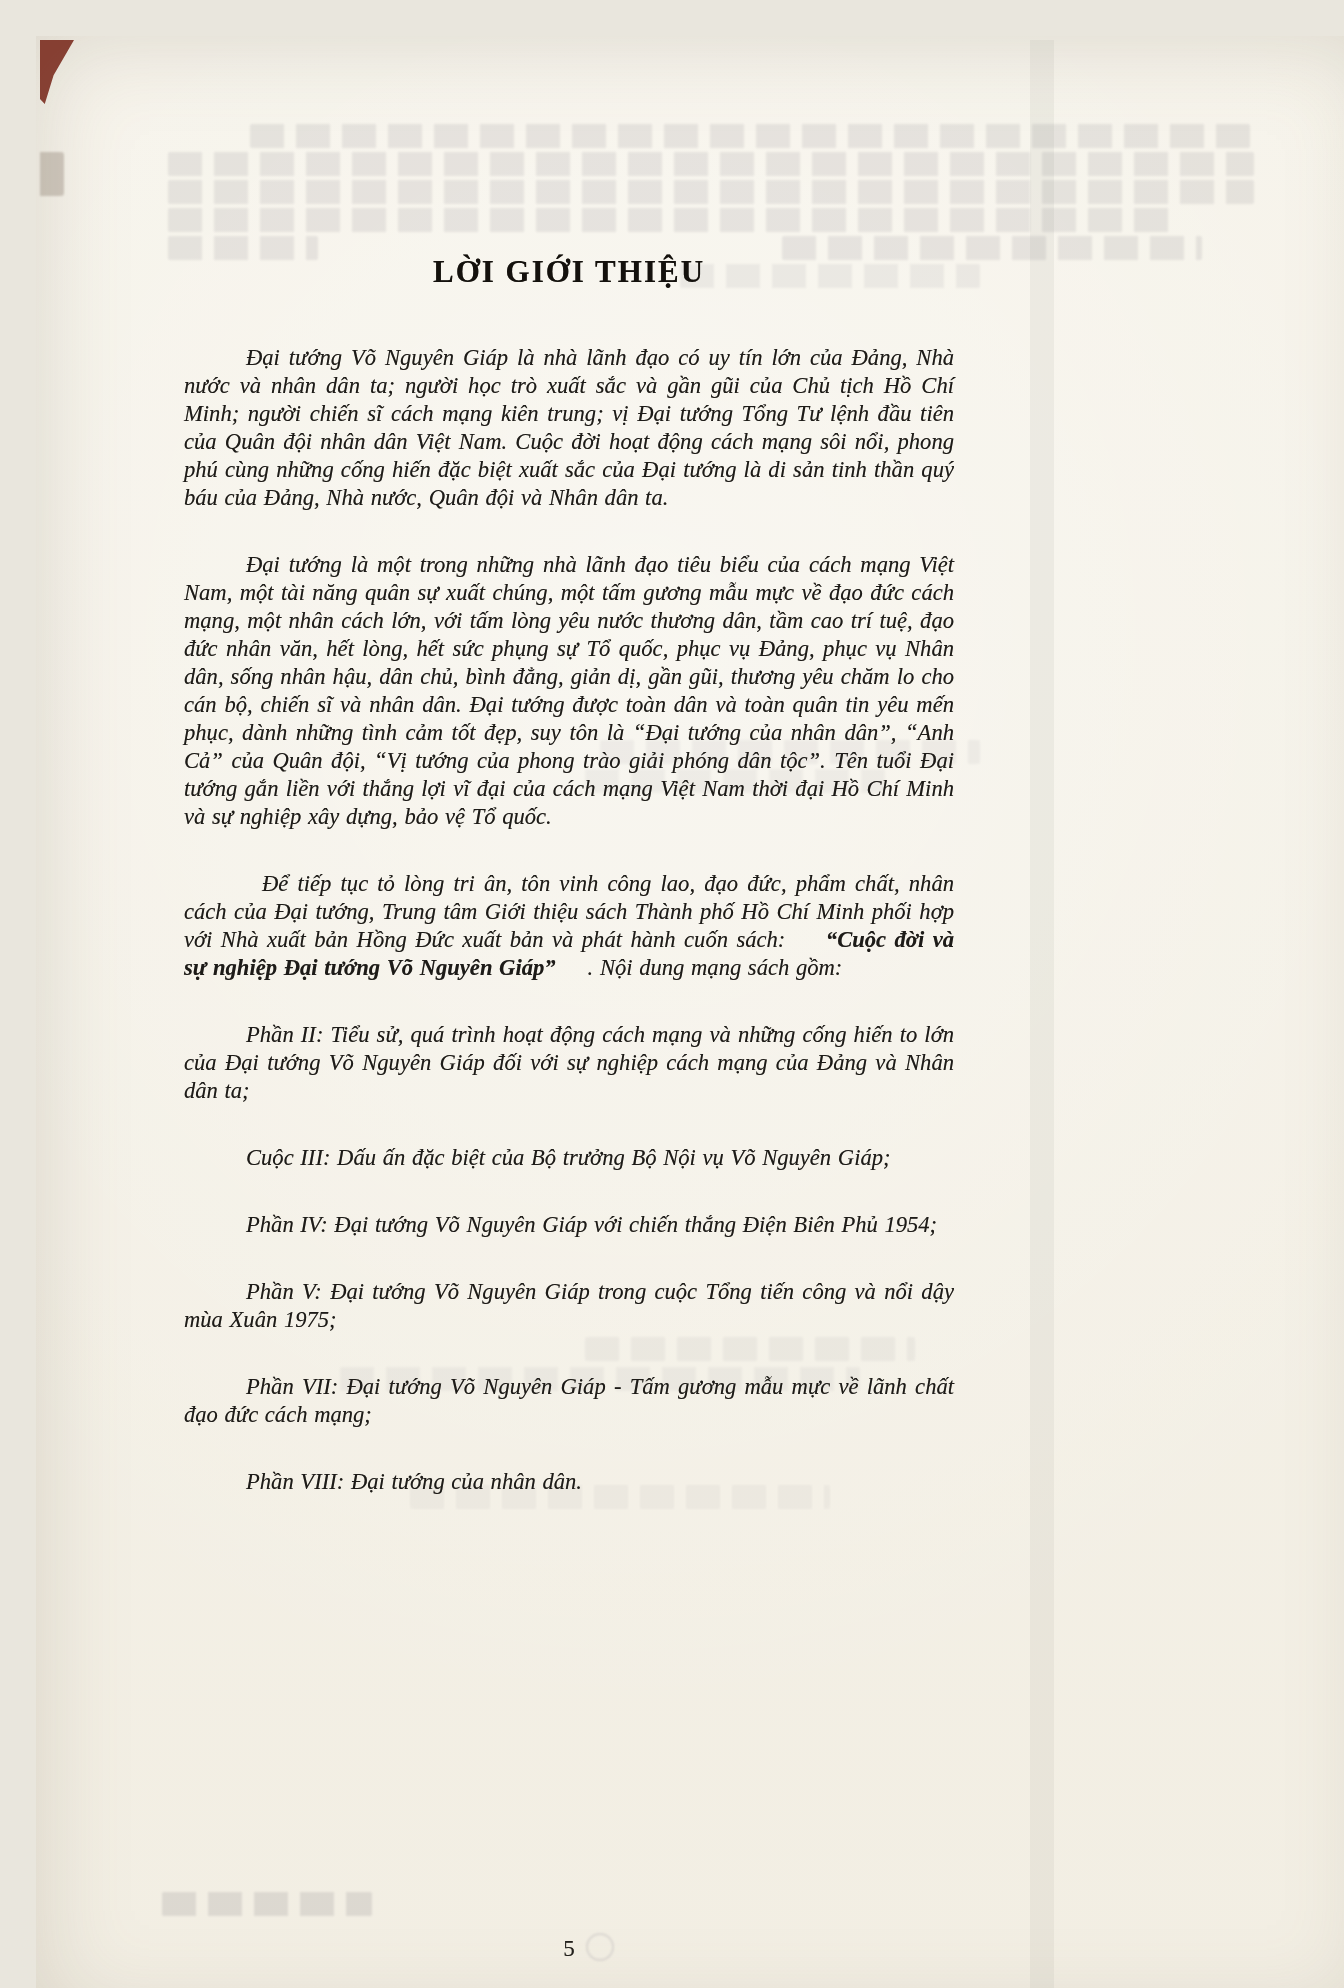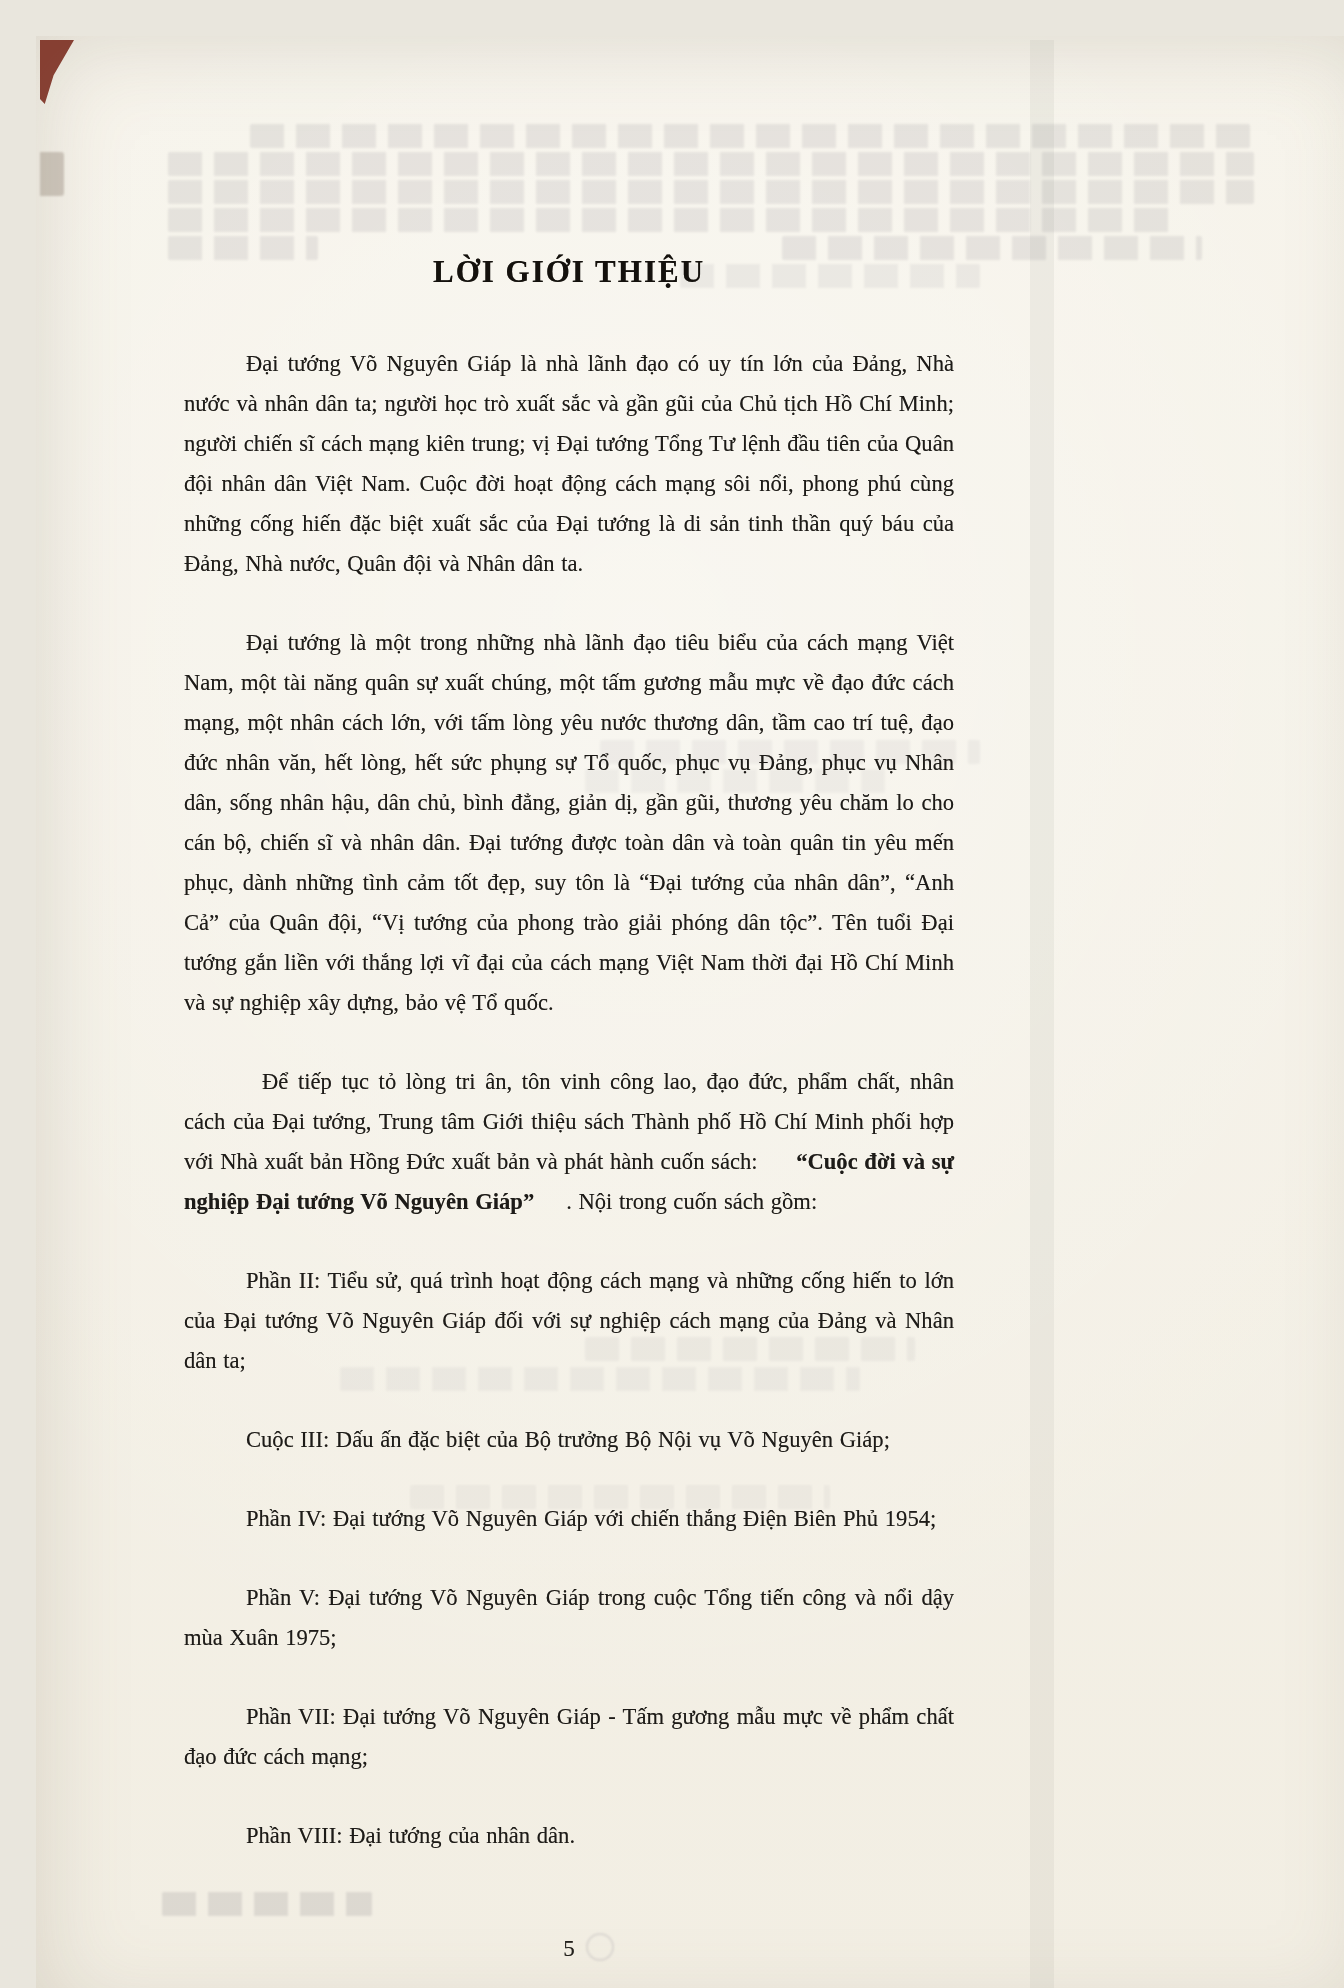--- a/index.html
+++ b/index.html
@@ -15,21 +15,21 @@
   }
 
   .content { position:absolute; left:116px; top:186px; width:826px; color:#1d1b18; }
 
   .title {
     text-align:center; font-size:31px; font-weight:bold; letter-spacing:2px;
     color:#14110d; margin-bottom:30px; text-shadow:0 0 .5px rgba(20,16,10,.6);
   }
 
   p.body {
-    font-size:22.6px; line-height:40px; text-align:justify;
+    font-style:italic; font-size:22.6px; line-height:28px; text-align:justify;
     text-indent:62px; margin-bottom:15px; word-spacing:1px;
     text-shadow:0 0 .6px rgba(25,20,12,.45);
   }
   p.body b { font-weight:bold; }
 
   .page-number {
     position:absolute; left:116px; width:826px; top:1884px; text-align:center;
     font-size:23px; color:#22201c; text-shadow:0 0 .5px rgba(25,20,12,.4);
   }
 
@@ -96,25 +96,25 @@
     <div class="ghost-line g13"></div>
     <div class="ghost-digit"></div>
   </div>
 
   <div class="content">
     <h1 class="title">LỜI GIỚI THIỆU</h1>
 
     <p class="body">Đại tướng Võ Nguyên Giáp là nhà lãnh đạo có uy tín lớn của Đảng, Nhà nước và nhân dân ta; người học trò xuất sắc và gần gũi của Chủ tịch Hồ Chí Minh; người chiến sĩ cách mạng kiên trung; vị Đại tướng Tổng Tư lệnh đầu tiên của Quân đội nhân dân Việt Nam. Cuộc đời hoạt động cách mạng sôi nổi, phong phú cùng những cống hiến đặc biệt xuất sắc của Đại tướng là di sản tinh thần quý báu của Đảng, Nhà nước, Quân đội và Nhân dân ta.</p>
     <p class="body">Đại tướng là một trong những nhà lãnh đạo tiêu biểu của cách mạng Việt Nam, một tài năng quân sự xuất chúng, một tấm gương mẫu mực về đạo đức cách mạng, một nhân cách lớn, với tấm lòng yêu nước thương dân, tầm cao trí tuệ, đạo đức nhân văn, hết lòng, hết sức phụng sự Tổ quốc, phục vụ Đảng, phục vụ Nhân dân, sống nhân hậu, dân chủ, bình đẳng, giản dị, gần gũi, thương yêu chăm lo cho cán bộ, chiến sĩ và nhân dân. Đại tướng được toàn dân và toàn quân tin yêu mến phục, dành những tình cảm tốt đẹp, suy tôn là “Đại tướng của nhân dân”, “Anh Cả” của Quân đội, “Vị tướng của phong trào giải phóng dân tộc”. Tên tuổi Đại tướng gắn liền với thắng lợi vĩ đại của cách mạng Việt Nam thời đại Hồ Chí Minh và sự nghiệp xây dựng, bảo vệ Tổ quốc.</p>
 
-    <p class="body"><span>Để tiếp tục tỏ lòng tri ân, tôn vinh công lao, đạo đức, phẩm chất, nhân cách của Đại tướng, Trung tâm Giới thiệu sách Thành phố Hồ Chí Minh phối hợp với Nhà xuất bản Hồng Đức xuất bản và phát hành cuốn sách: </span><b>“Cuộc đời và sự nghiệp Đại tướng Võ Nguyên Giáp”</b><span>. Nội trong cuốn sách gồm:</span></p>
+    <p class="body"><span>Để tiếp tục tỏ lòng tri ân, tôn vinh công lao, đạo đức, phẩm chất, nhân cách của Đại tướng, Trung tâm Giới thiệu sách Thành phố Hồ Chí Minh phối hợp với Nhà xuất bản Hồng Đức xuất bản và phát hành cuốn sách: </span><b>“Cuộc đời và sự nghiệp Đại tướng Võ Nguyên Giáp”</b><span>. Nội dung mạng sách gồm:</span></p>
 
     <p class="body">Phần II: Tiểu sử, quá trình hoạt động cách mạng và những cống hiến to lớn của Đại tướng Võ Nguyên Giáp đối với sự nghiệp cách mạng của Đảng và Nhân dân ta;</p>
     <p class="body">Cuộc III: Dấu ấn đặc biệt của Bộ trưởng Bộ Nội vụ Võ Nguyên Giáp;</p>
     <p class="body">Phần IV: Đại tướng Võ Nguyên Giáp với chiến thắng Điện Biên Phủ 1954;</p>
     <p class="body">Phần V: Đại tướng Võ Nguyên Giáp trong cuộc Tổng tiến công và nổi dậy mùa Xuân 1975;</p>
-    <p class="body">Phần VII: Đại tướng Võ Nguyên Giáp - Tấm gương mẫu mực về phẩm chất đạo đức cách mạng;</p>
+    <p class="body">Phần VII: Đại tướng Võ Nguyên Giáp - Tấm gương mẫu mực về lãnh chất đạo đức cách mạng;</p>
     <p class="body">Phần VIII: Đại tướng của nhân dân.</p>
 
   </div>
 
   <div class="page-number">5</div>
 </div>
 
 </body></html>

